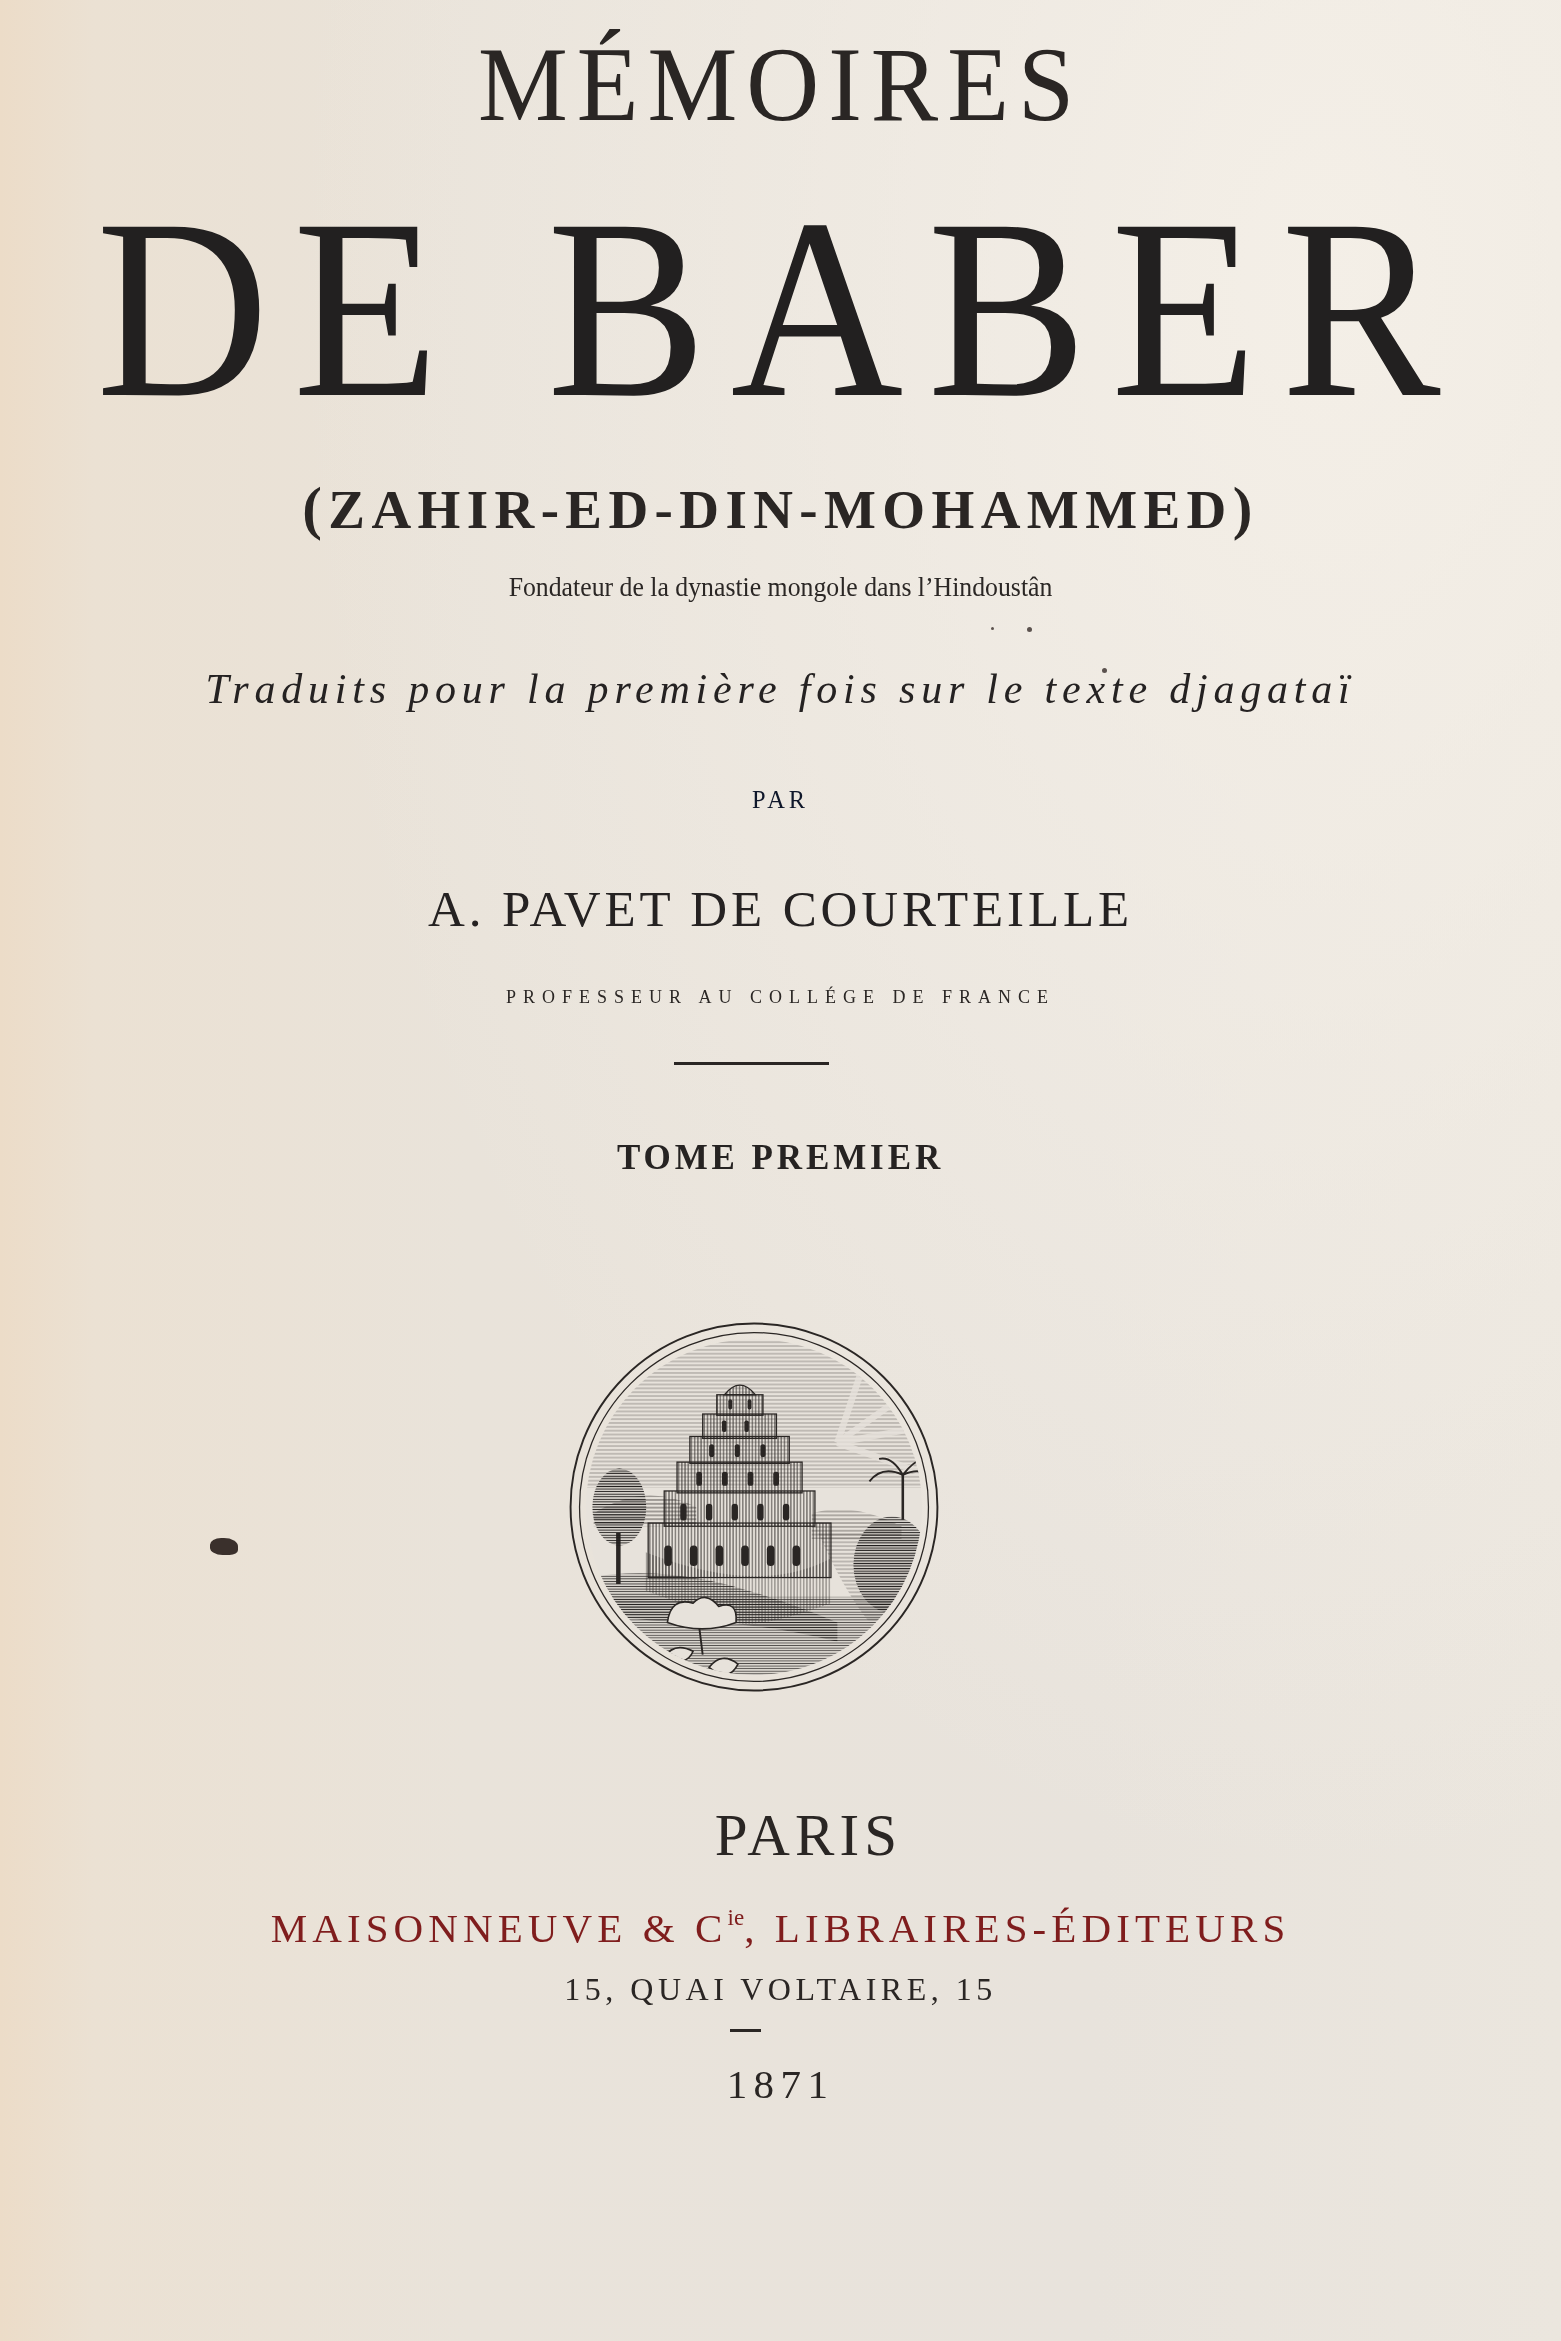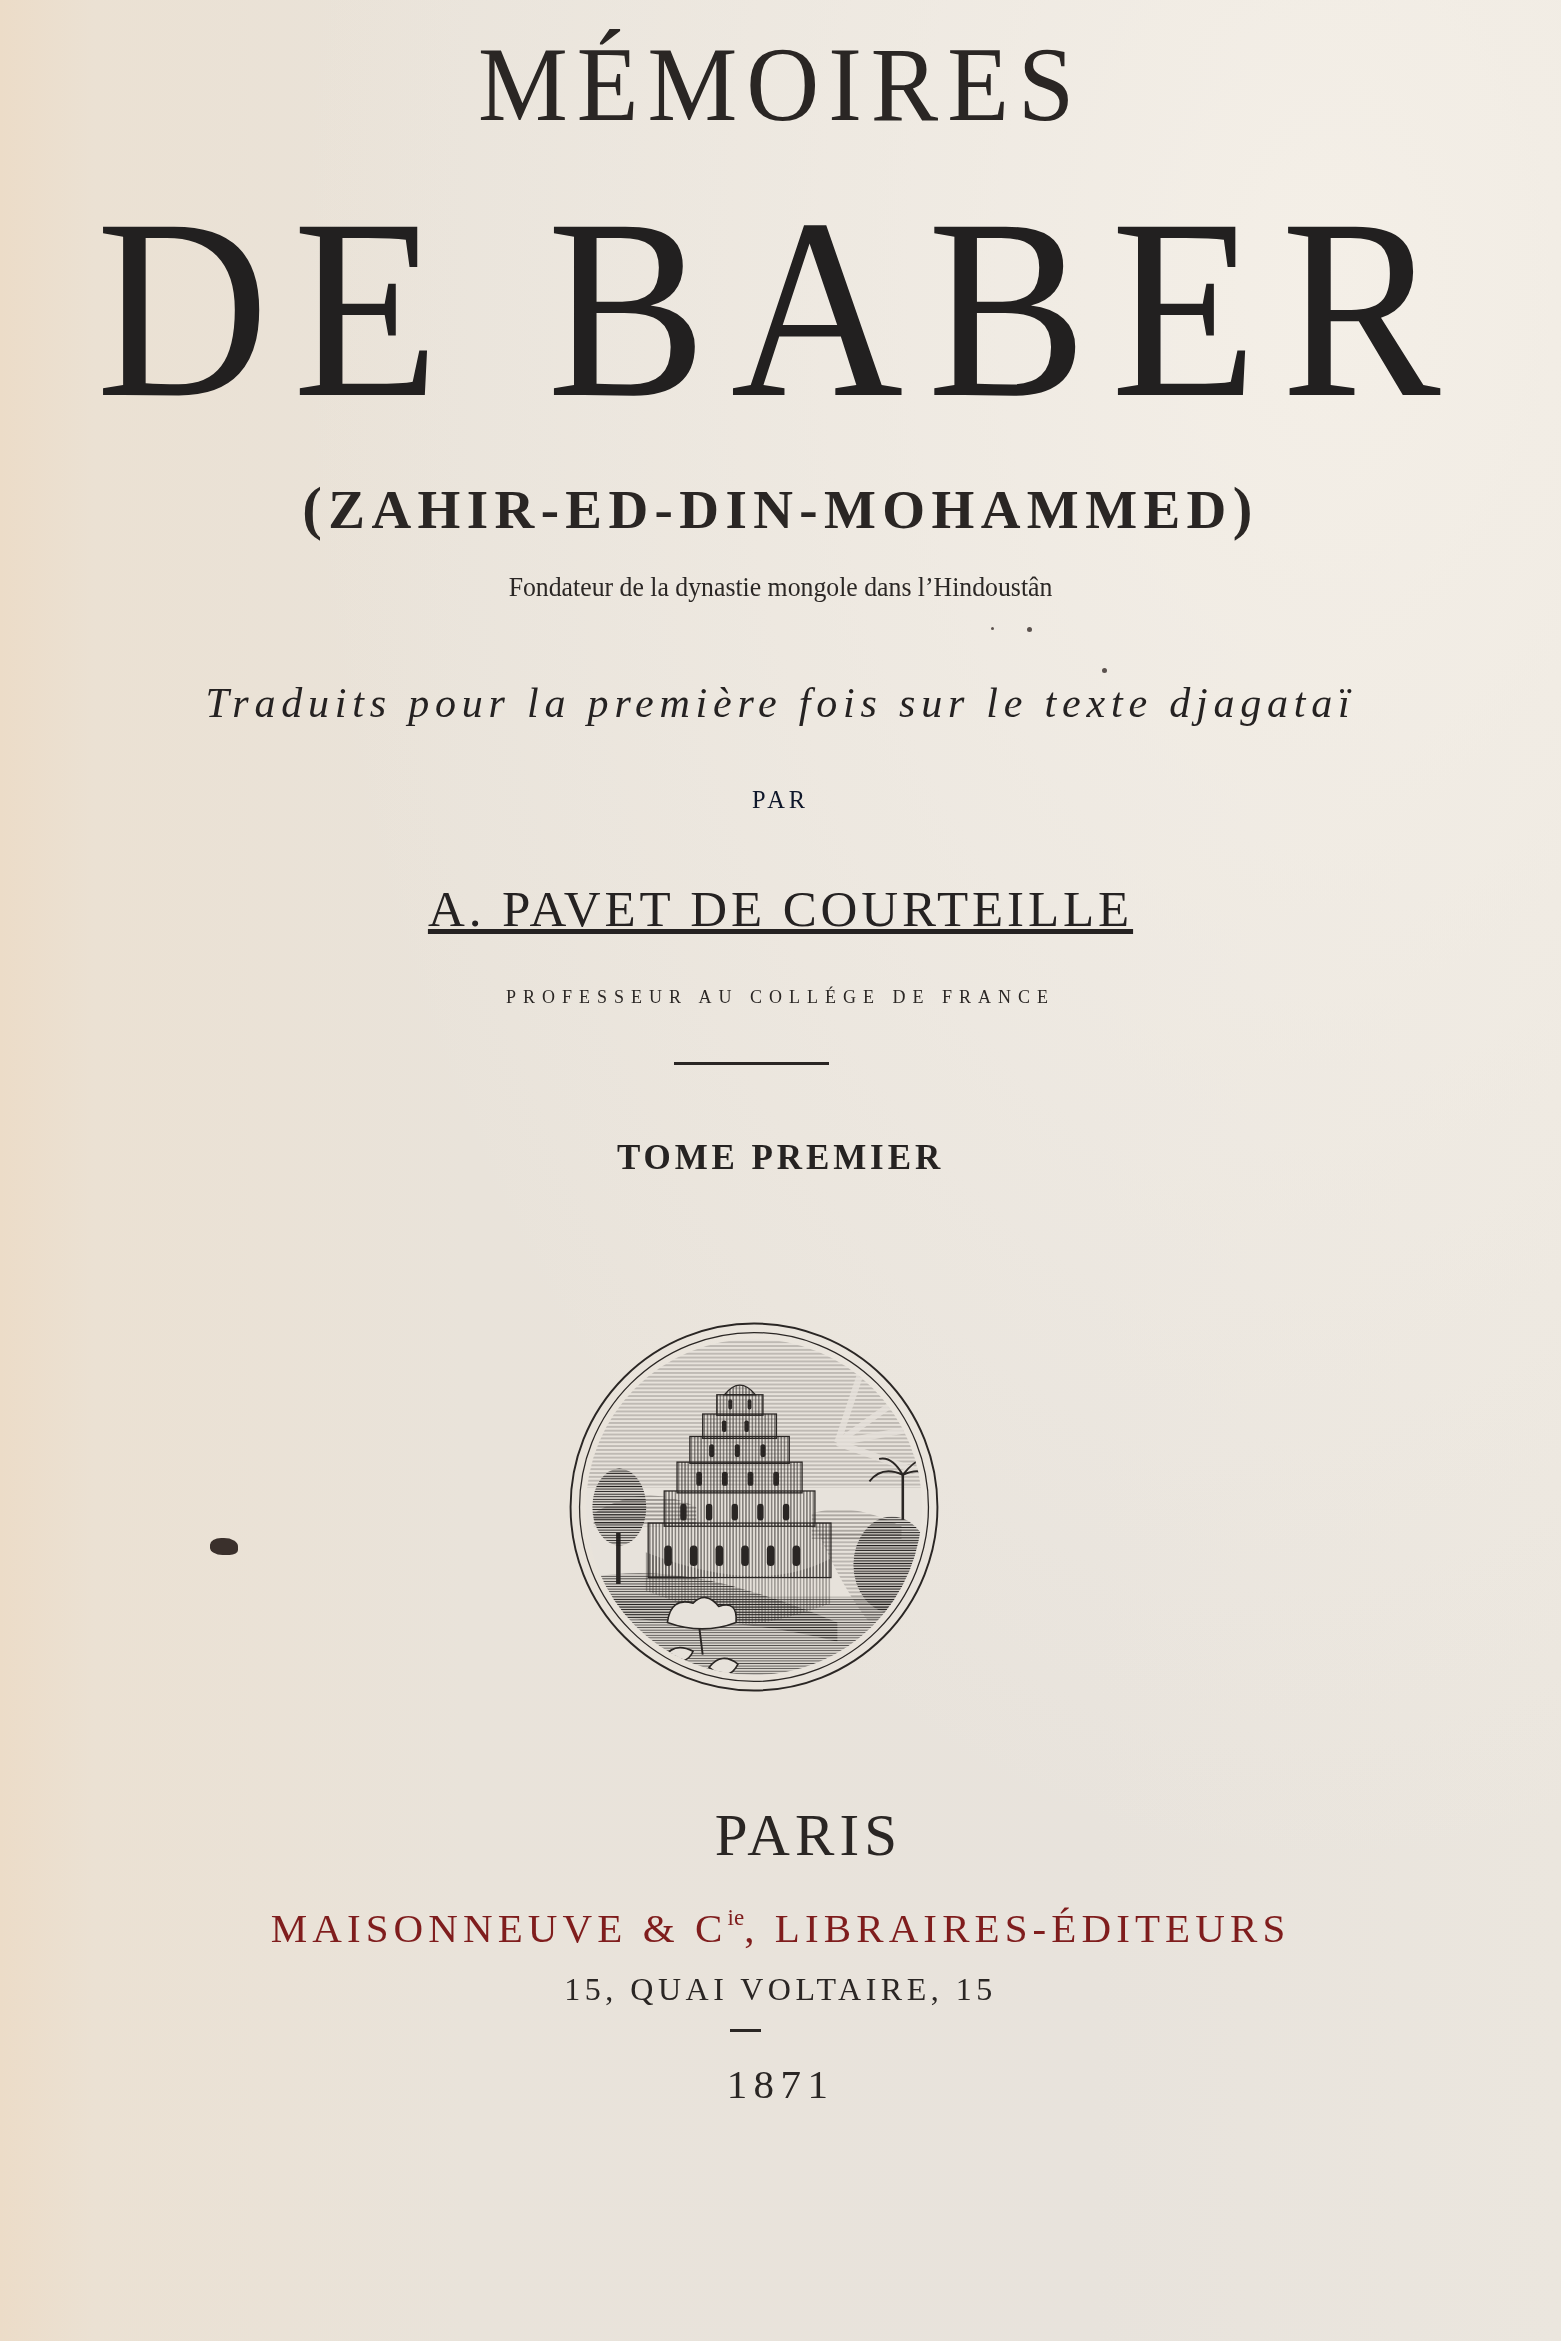--- a/index.html
+++ b/index.html
@@ -27,27 +27,27 @@
     color: #222020; transform: scaleX(0.93);
   }
   .t-zahir {
     top: 474px; font-size: 55px; letter-spacing: 6.4px; color: #2a2624; font-weight: bold;
   }
   .t-zahir .paren { font-size: 59px; }
   .t-fond {
     top: 571px; font-size: 28px; color: #2b2725; transform: scaleX(0.92);
   }
   .t-trad {
-    top: 665px; font-size: 42px; font-style: italic; letter-spacing: 5.8px; color: #252222; margin-top: 14px;
+    top: 665px; font-size: 42px; font-style: italic; letter-spacing: 5.8px; color: #252222;
   }
   .t-par {
     top: 786px; font-size: 24.4px; letter-spacing: 3.9px; color: #0f172a;
   }
   .t-author {
-    top: 880px; font-size: 51px; letter-spacing: 3.9px; color: #252222; text-decoration: underline;
+    top: 880px; font-size: 51px; letter-spacing: 3.9px; color: #252222;
   }
   .t-prof {
     top: 987px; font-size: 18px; letter-spacing: 7px; color: #2b2725;
   }
   .rule {
     position: absolute; left: 674px; top: 1062px; width: 155px; height: 2.6px; background: #2a2624;
   }
   .t-tome {
     top: 1138px; font-size: 35px; letter-spacing: 3.9px; font-weight: 700; color: #262322;
   }

